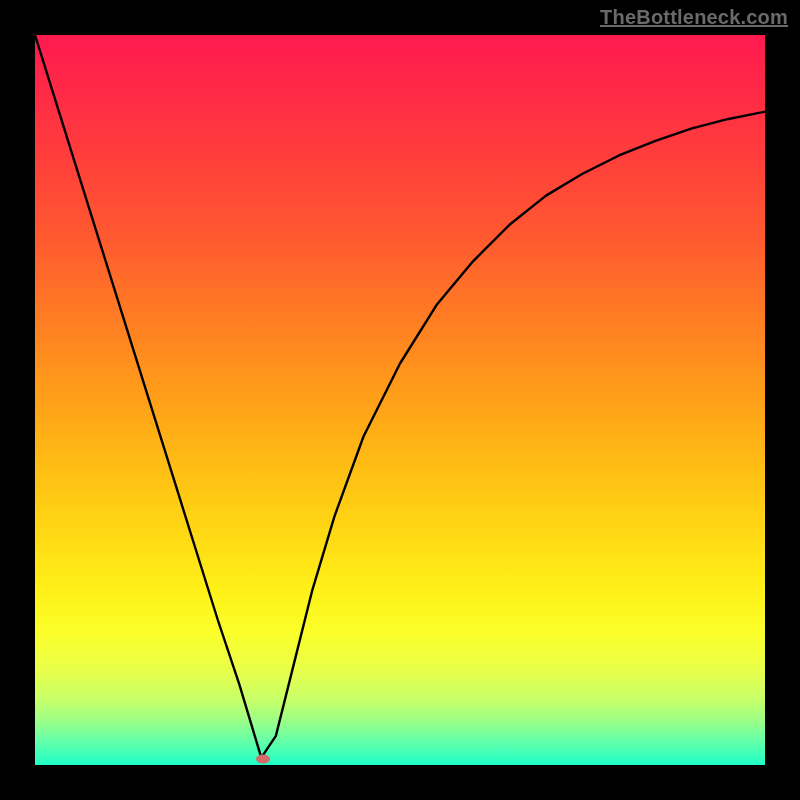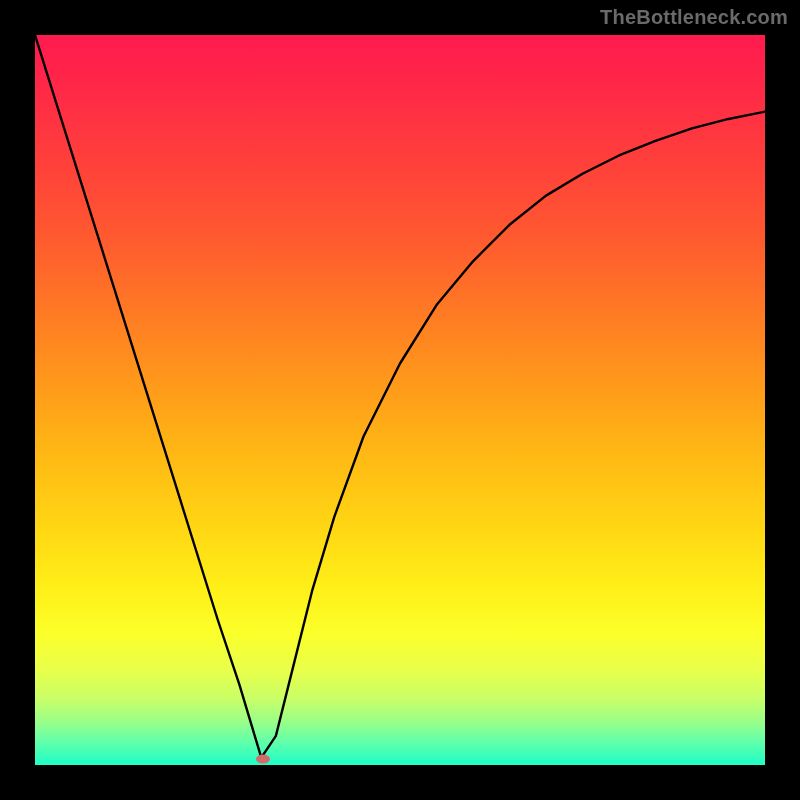--- a/index.html
+++ b/index.html
@@ -41,20 +41,21 @@
   }
   .watermark {
     position: absolute;
     top: 6px;
     right: 12px;
     font-family: Arial, Helvetica, sans-serif;
     font-size: 20px;
     font-weight: 600;
     color: #6a6a6a;
     letter-spacing: 0.2px;
+    text-decoration: underline;
   }
   svg.curve {
     position: absolute;
     left: 0;
     top: 0;
     width: 730px;
     height: 730px;
   }
   .marker {
     position: absolute;

